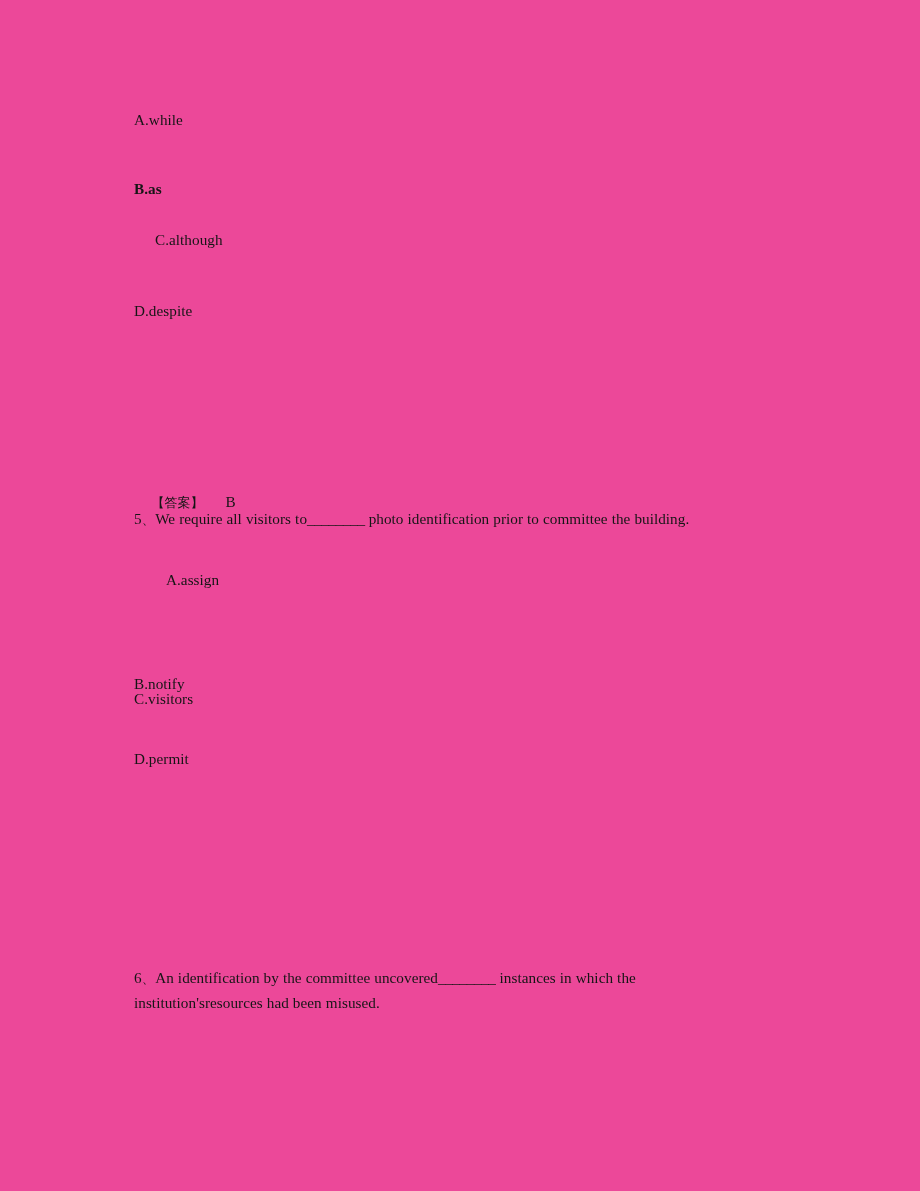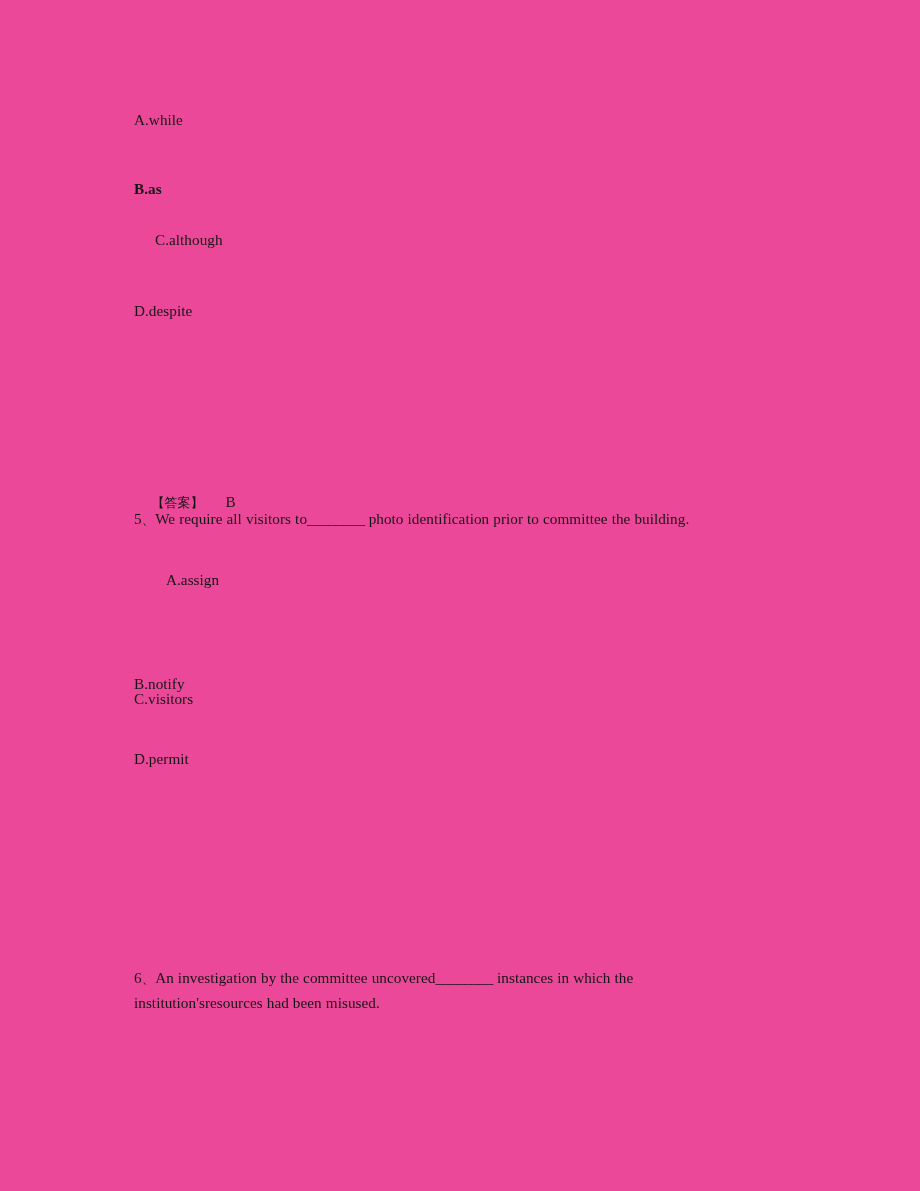--- a/index.html
+++ b/index.html
@@ -91,16 +91,16 @@
   <div class="line option" style="top:568px;margin-left:32px;">A.assign</div>
 
   <div class="line option" style="top:628px;margin-top:44px;">B.notify</div>
 
   <div class="line option" style="top:687px;">C.visitors</div>
 
   <div class="line option" style="top:747px;">D.permit</div>
 
 
   <div class="line qstem" style="top:966px; width:585px; line-height:23.5px;">
-    <span class="qnum">6</span><span class="cjk-comma">、</span><span>An investigation by the committee uncovered</span><span class="blank">________</span><span> instances in which the institution'sresources had been misused.</span>
+    <span class="qnum">6</span><span class="cjk-comma">、</span><span>An identification by the committee uncovered</span><span class="blank">________</span><span> instances in which the institution'sresources had been misused.</span>
   </div>
 
 </div>
 
 </body></html>

